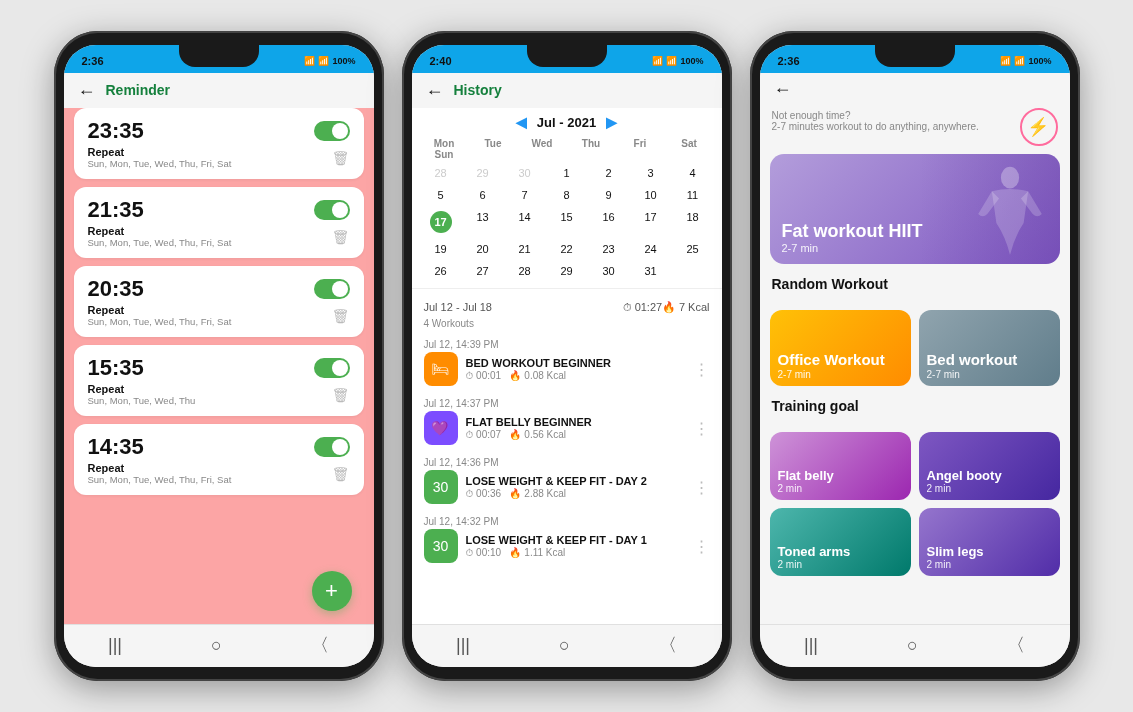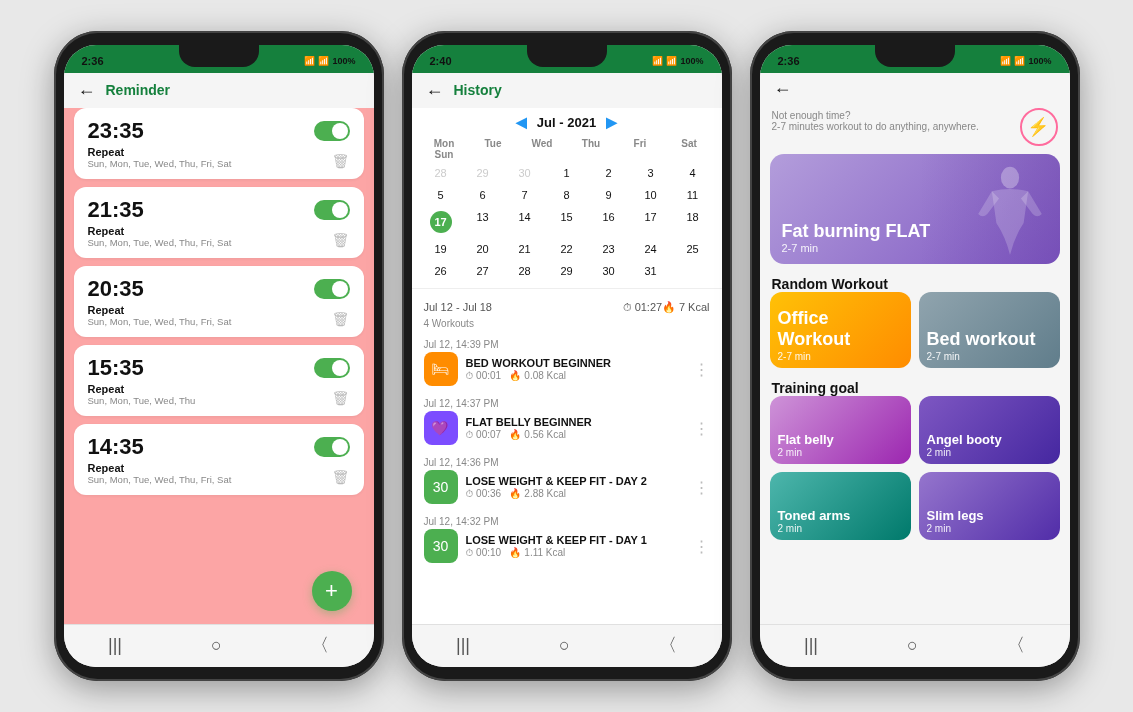--- a/index.html
+++ b/index.html
@@ -57,21 +57,21 @@
     
     .status-bar {
       display: flex;
       justify-content: space-between;
       align-items: center;
       padding: 6px 18px 2px;
       font-size: 10px;
       font-weight: 600;
       color: #111;
       min-height: 28px;
-      background: #15803d;
+      background: #0ea5e9;
       position: relative;
       z-index: 5;
     }
 
     .status-time { font-size: 11px; font-weight: 700; }
     .status-icons { display: flex; gap: 3px; align-items: center; font-size: 9px; }
 
     
     .nav-header {
       display: flex;
@@ -138,21 +138,21 @@
       top: 2px;
       width: 16px;
       height: 16px;
       background: #fff;
       border-radius: 50%;
     }
 
     .reminder-repeat-row {
       display: flex;
       justify-content: space-between;
-      align-items: flex-end;
+      align-items: center;
       margin-top: 2px;
     }
 
     .reminder-label { font-size: 11px; font-weight: 700; color: #111; }
     .reminder-days { font-size: 9.5px; color: #888; }
     .trash-icon { color: #bbb; font-size: 14px; cursor: pointer; }
 
     .fab-btn {
       position: absolute;
       bottom: 56px;
@@ -325,21 +325,21 @@
       bottom: 0;
       top: 0;
       width: 140px;
       background: linear-gradient(to left, rgba(100,60,160,0.3), transparent);
       display: flex;
       align-items: flex-end;
       justify-content: flex-end;
     }
 
     .section-label {
-      padding: 4px 12px 0;
+      padding: 4px 12px 18px;
       font-size: 14px;
       font-weight: 700;
       color: #111;
     }
 
     .random-workout-row {
       display: flex;
       gap: 8px;
       padding: 0 10px 8px;
     }
@@ -357,21 +357,21 @@
     .rw-card.amber { background: linear-gradient(135deg, #ffc107, #ff8c00); }
     .rw-card.photo-bg {
       background: linear-gradient(135deg, #90a4ae, #607d8b);
     }
 
     .rw-text {
       padding: 6px 8px;
       color: #fff;
       z-index: 2;
     }
-    .rw-text h4 { font-size: 18px; font-weight: 800; line-height: 1.2; }
+    .rw-text h4 { font-size: 15px; font-weight: 800; line-height: 1.2; text-align: center; }
     .rw-text p { font-size: 10px; opacity: 0.9; }
 
     .training-goal-grid {
       display: grid;
       grid-template-columns: 1fr 1fr;
       gap: 8px;
       padding: 0 10px 8px;
     }
 
     .tg-card {
@@ -671,21 +671,21 @@
     <div class="fast-subtitle">
       <div>Not enough time?</div>
       <div>2-7 minutes workout to do anything, anywhere.</div>
     </div>
   </div>
   <div class="lightning-icon">⚡</div>
 </div>
 
 <div class="hero-card">
   <div class="hero-text">
-    <h3>Fat burning FLAT</h3>
+    <h3>Fat workout HIIT</h3>
     <p>2-7 min</p>
   </div>
   <div class="hero-figure">
     <svg width="100" height="100" viewBox="0 0 100 110" fill="none" xmlns="http://www.w3.org/2000/svg">
       <ellipse cx="50" cy="15" rx="10" ry="12" fill="rgba(255,255,255,0.3)"></ellipse>
       <path d="M30 30 Q50 25 70 30 L65 65 Q55 80 50 100 Q45 80 35 65 Z" fill="rgba(255,255,255,0.2)"></path>
       <path d="M30 30 L15 55 Q20 60 25 55 L38 38" fill="rgba(255,255,255,0.2)"></path>
       <path d="M70 30 L85 55 Q80 60 75 55 L62 38" fill="rgba(255,255,255,0.2)"></path>
     </svg>
   </div>

